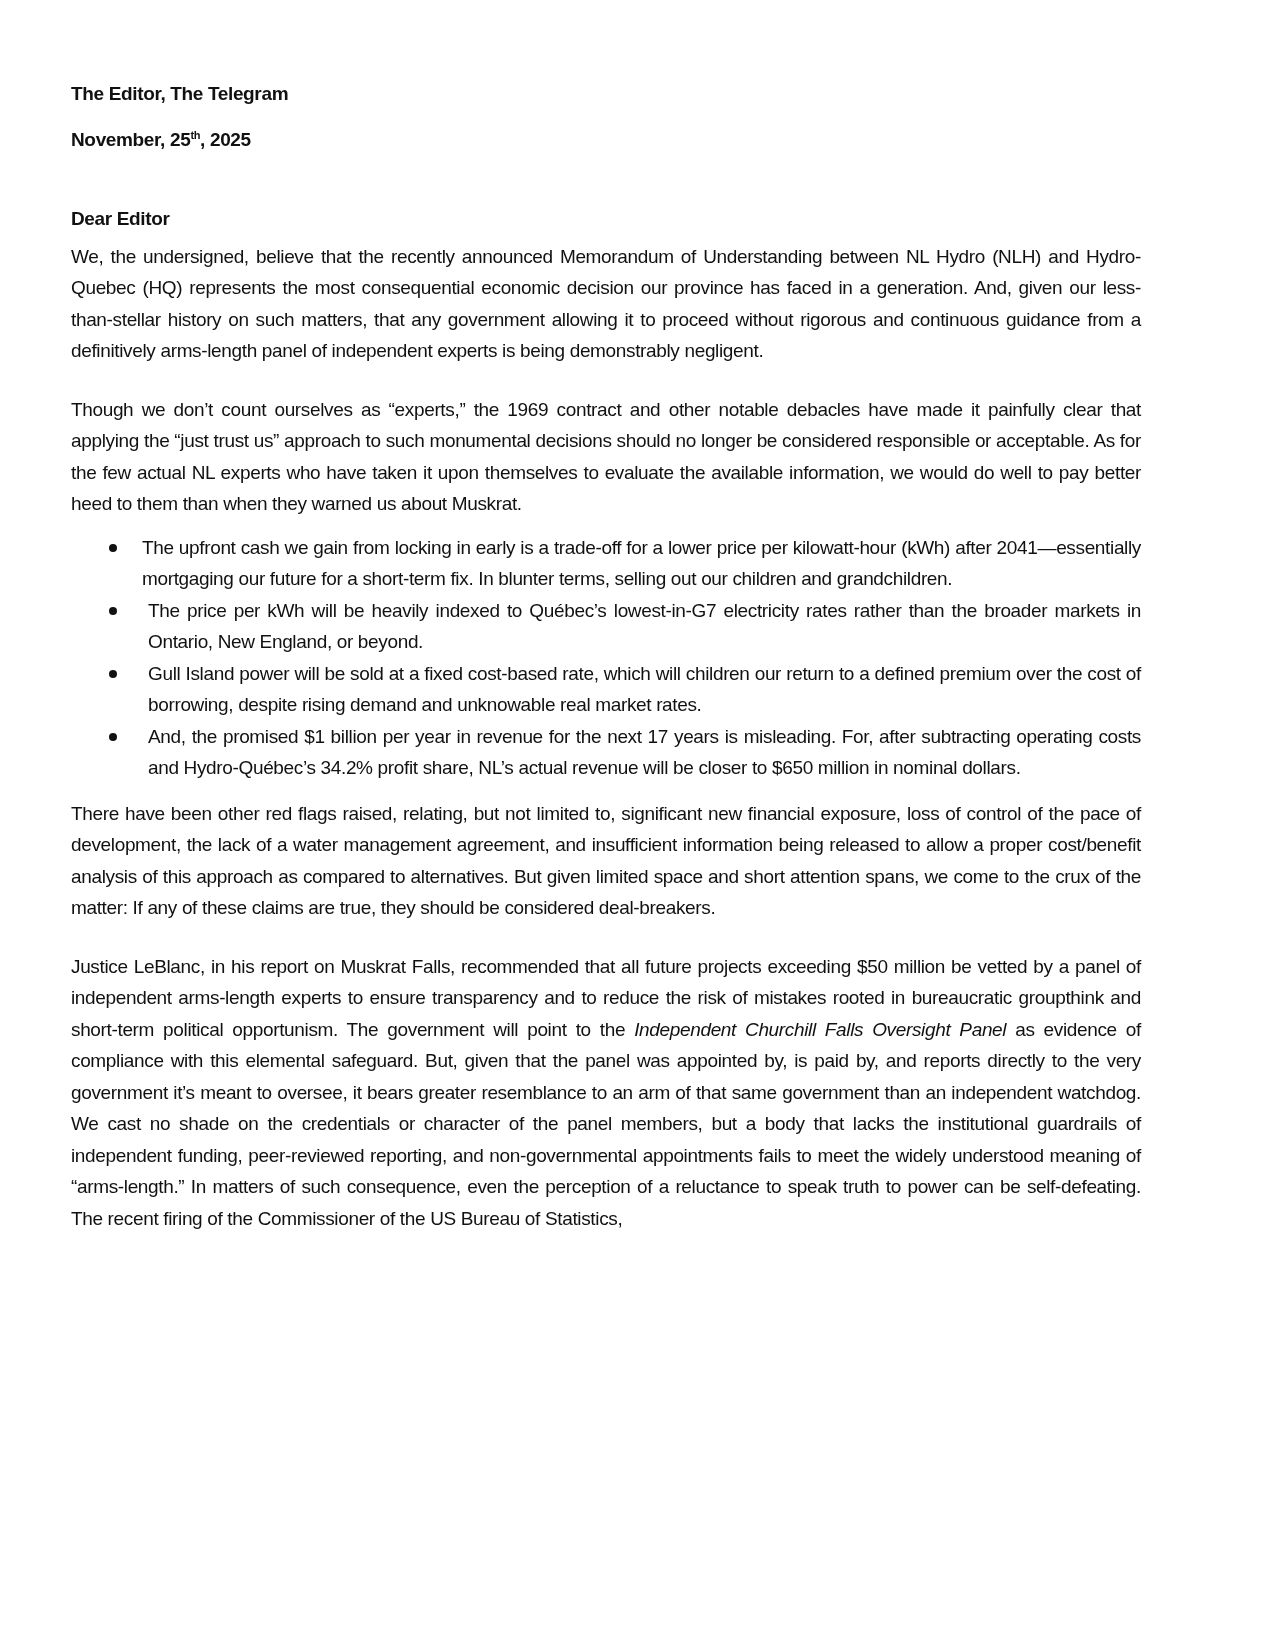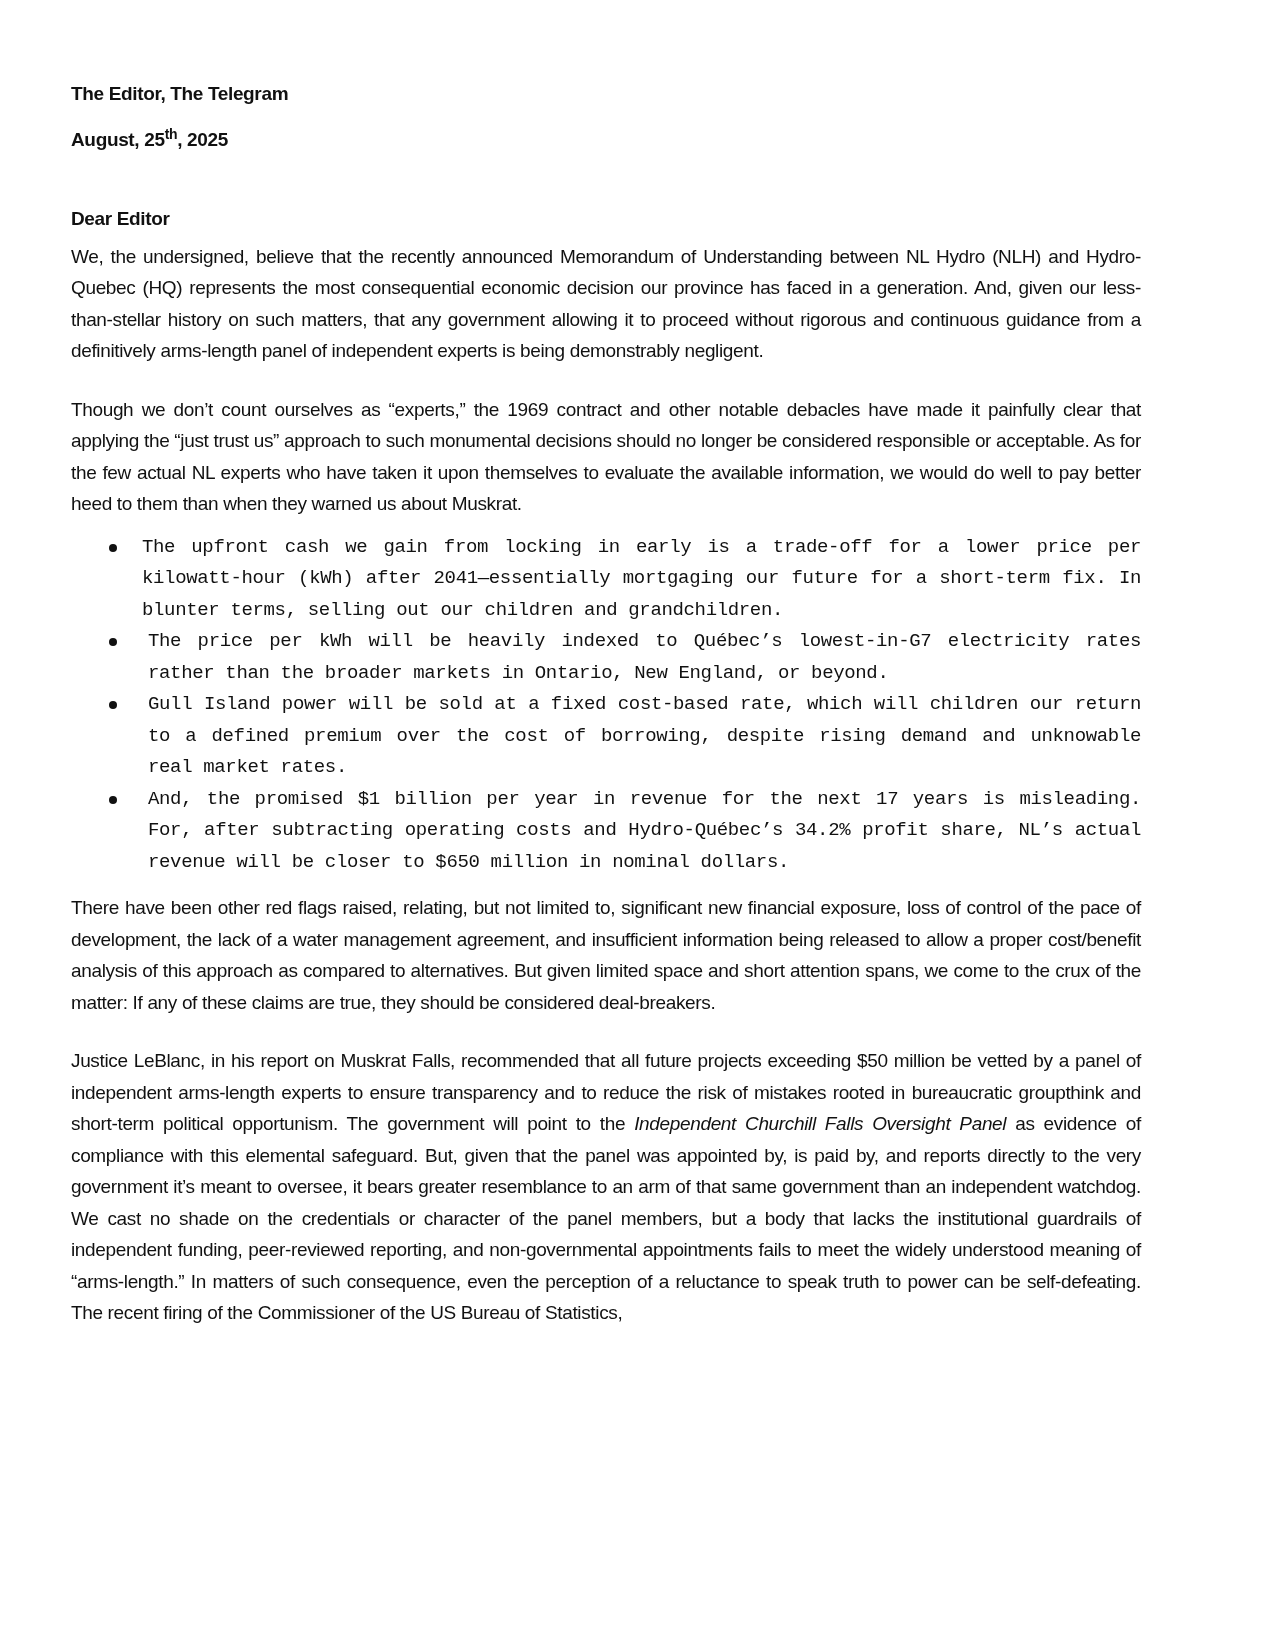--- a/index.html
+++ b/index.html
@@ -6,41 +6,41 @@
   body { width: 1275px; height: 1650px; position: relative; overflow: hidden; }
   .page {
     position: absolute; left: 71px; top: 70px; width: 1070px;
     font-family: "Liberation Sans", sans-serif;
     font-size: 19px; line-height: 31.5px; color: #111111;
     letter-spacing: -0.35px;
   }
   .hdr { font-weight: bold; margin: 0; }
   .hdr-recipient { margin-top: 8px; }
   .hdr-date { margin-top: 14px; }
-  .hdr-date sup { font-size: 14px; line-height: 0; vertical-align: super; }
+  .hdr-date sup { font-size: 11px; line-height: 0; vertical-align: super; }
   .salutation { font-weight: bold; margin-top: 48px; }
   p.body { margin: 6px 0 0 0; text-align: justify; }
   p.body + p.body { margin-top: 27px; }
   .intro { margin-top: 11px !important; }
-  ul.bullets { list-style: none; margin: 12px 0 0 0; padding: 0; font-family: Liberation Mono, monospace; }
+  ul.bullets { list-style: none; margin: 12px 0 0 0; padding: 0; }
   ul.bullets li { position: relative; padding-left: 77px; text-align: justify; }
   ul.bullets li .dot {
     position: absolute; left: 38px; top: 12px; width: 8px; height: 8px;
     background: #111; border-radius: 50%;
   }
   ul.bullets li.b1 { padding-left: 71px; }
   .after-list { margin-top: 14px !important; }
   em { font-style: italic; }
 </style>
 </head>
 <body>
 
 <div class="page">
   <p class="hdr hdr-recipient">The Editor, The Telegram</p>
-  <p class="hdr hdr-date"><span>August, 25</span><sup>th</sup><span>, 2025</span></p>
+  <p class="hdr hdr-date"><span>November, 25</span><sup>th</sup><span>, 2025</span></p>
 
   <p class="hdr salutation">Dear Editor</p>
 
   <p class="body">We, the undersigned, believe that the recently announced Memorandum of Understanding between NL Hydro (NLH) and Hydro-Quebec (HQ) represents the most consequential economic decision our province has faced in a generation. And, given our less-than-stellar history on such matters, that any government allowing it to proceed without rigorous and continuous guidance from a definitively arms-length panel of independent experts is being demonstrably negligent.</p>
   <p class="body">Though we don’t count ourselves as “experts,” the 1969 contract and other notable debacles have made it painfully clear that applying the “just trust us” approach to such monumental decisions should no longer be considered responsible or acceptable. As for the few actual NL experts who have taken it upon themselves to evaluate the available information, we would do well to pay better heed to them than when they warned us about Muskrat.</p>
 
   <ul class="bullets">
     <li class="b1"><span class="dot"></span><span>The upfront cash we gain from locking in early is a trade-off for a lower price per kilowatt-hour (kWh) after 2041—essentially mortgaging our future for a short-term fix. In blunter terms, selling out our children and grandchildren.</span></li>
     <li><span class="dot"></span><span>The price per kWh will be heavily indexed to Québec’s lowest-in-G7 electricity rates rather than the broader markets in Ontario, New England, or beyond.</span></li>
     <li><span class="dot"></span><span>Gull Island power will be sold at a fixed cost-based rate, which will children our return to a defined premium over the cost of borrowing, despite rising demand and unknowable real market rates.</span></li>

